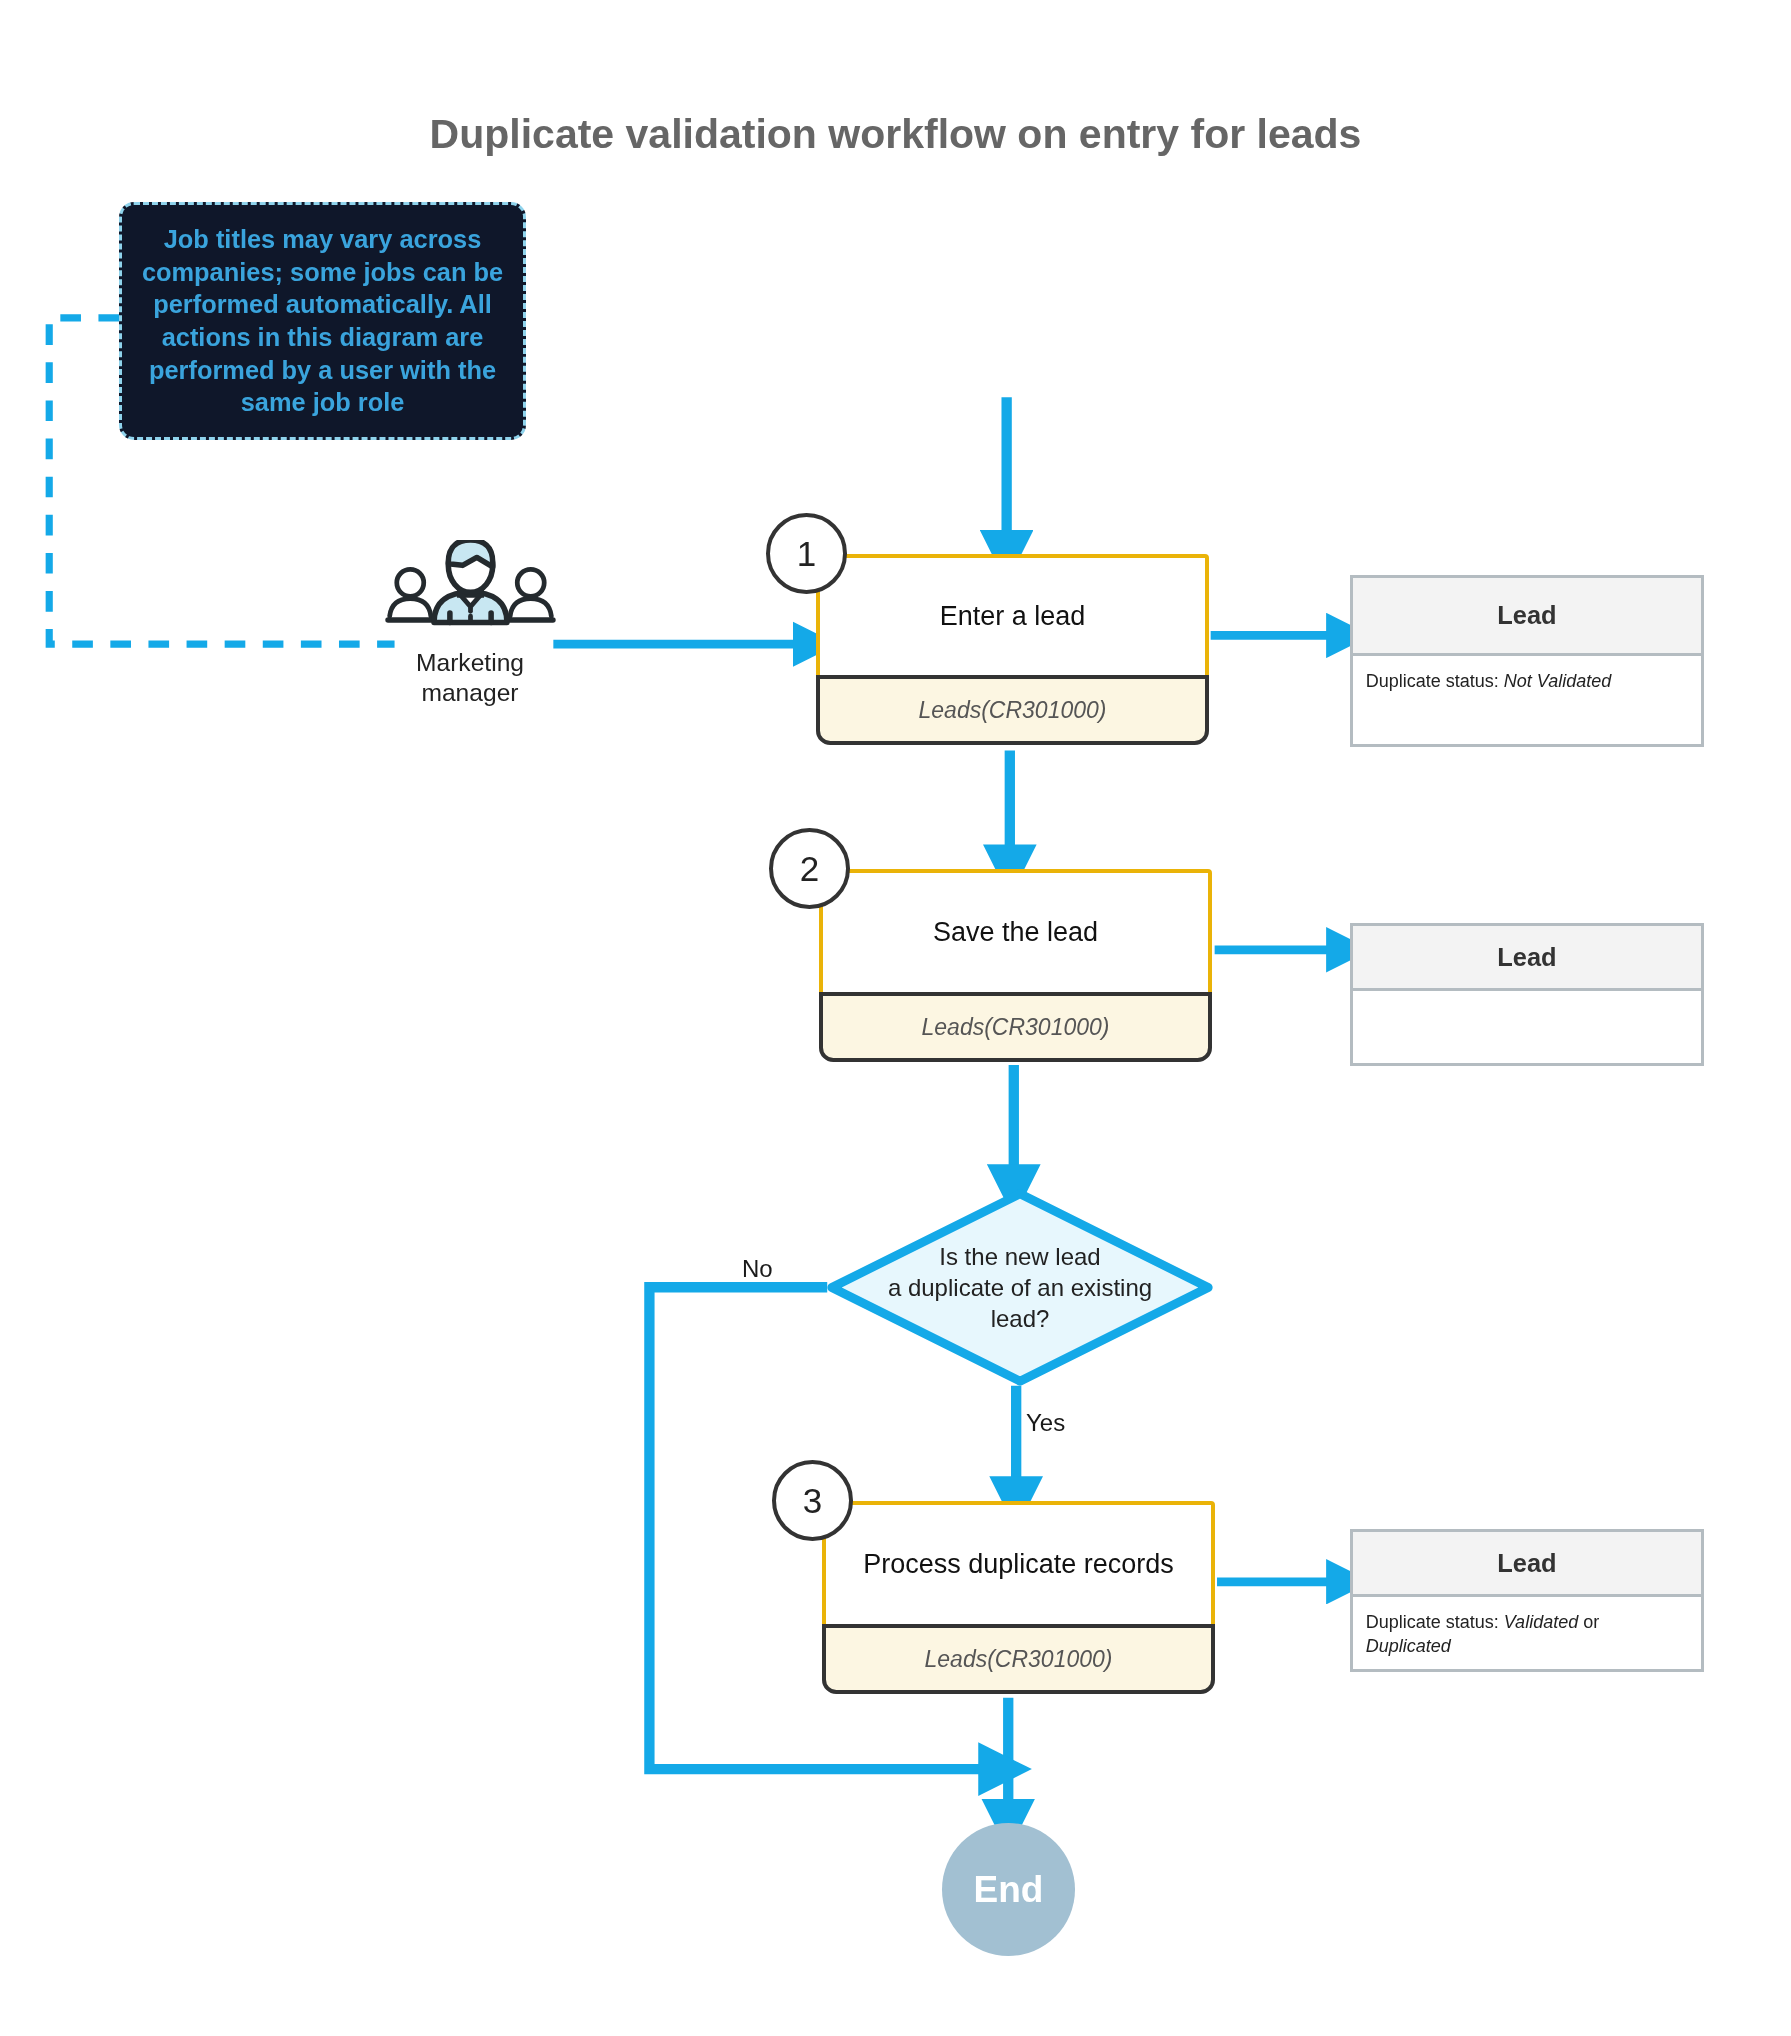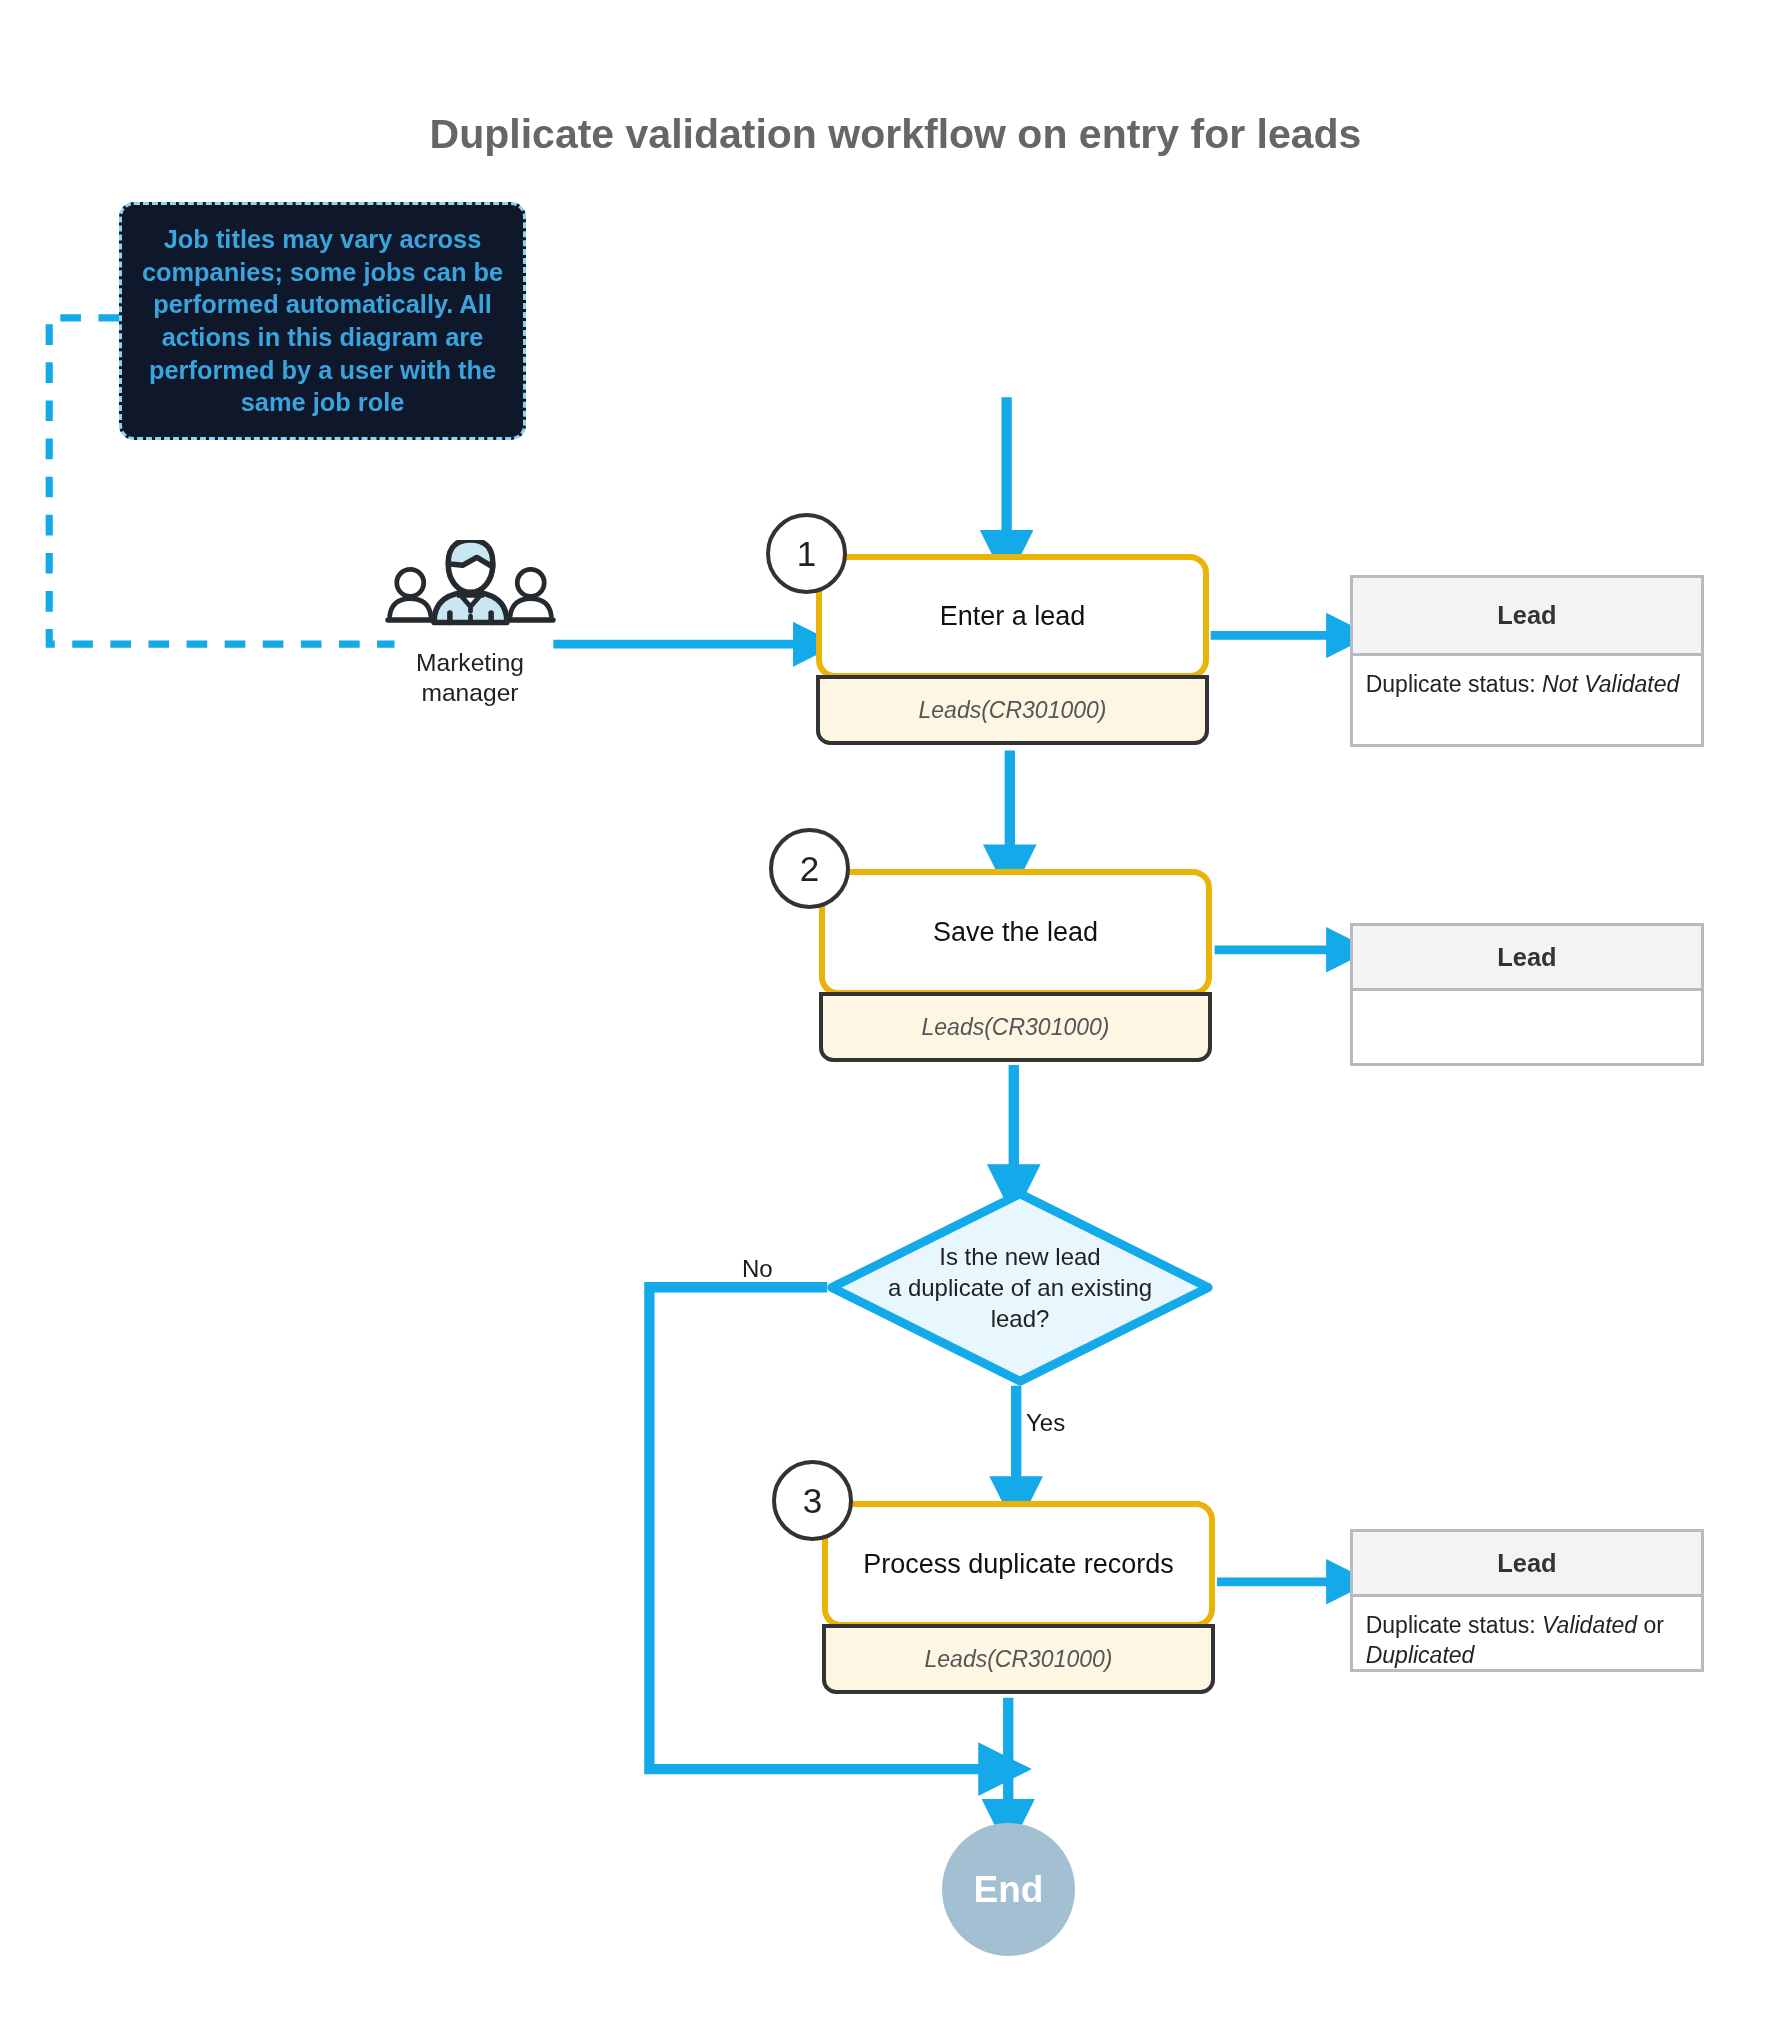--- a/index.html
+++ b/index.html
@@ -79,22 +79,22 @@
 
   
   .step {
     position: absolute;
     box-sizing: border-box;
   }
   .step-body {
     position: relative;
     box-sizing: border-box;
     width: 100%;
-    border: 6px solid #eab308;
-    border-radius: 19px;
+    border: 4px solid #eab308;
+    border-radius: 4px;
     background: #ffffff;
     display: flex;
     align-items: center;
     justify-content: center;
     text-align: center;
   }
   .step-label {
     font-size: 27px;
     color: #111111;
   }
@@ -185,21 +185,21 @@
     display: flex;
     align-items: center;
     justify-content: center;
     font-weight: bold;
     font-size: 25.4px;
     color: #333333;
   }
   .entity-body {
     box-sizing: border-box;
     padding: 14.3px 12.7px 8px 12.7px;
-    font-size: 23px;
+    font-size: 18px;
     line-height: 1.3;
     color: #222222;
   }
   .ital { font-style: italic; }
 
   #entity-1 { left: 1350px; top: 575px;  width: 354px; height: 172px; }
   #entity-1 .entity-header { height: 78px; }
   #entity-2 { left: 1350px; top: 923px; width: 354px; height: 143px; }
   #entity-2 .entity-header { height: 65px; }
   #entity-3 { left: 1350px; top: 1529px; width: 354px; height: 143px; }

